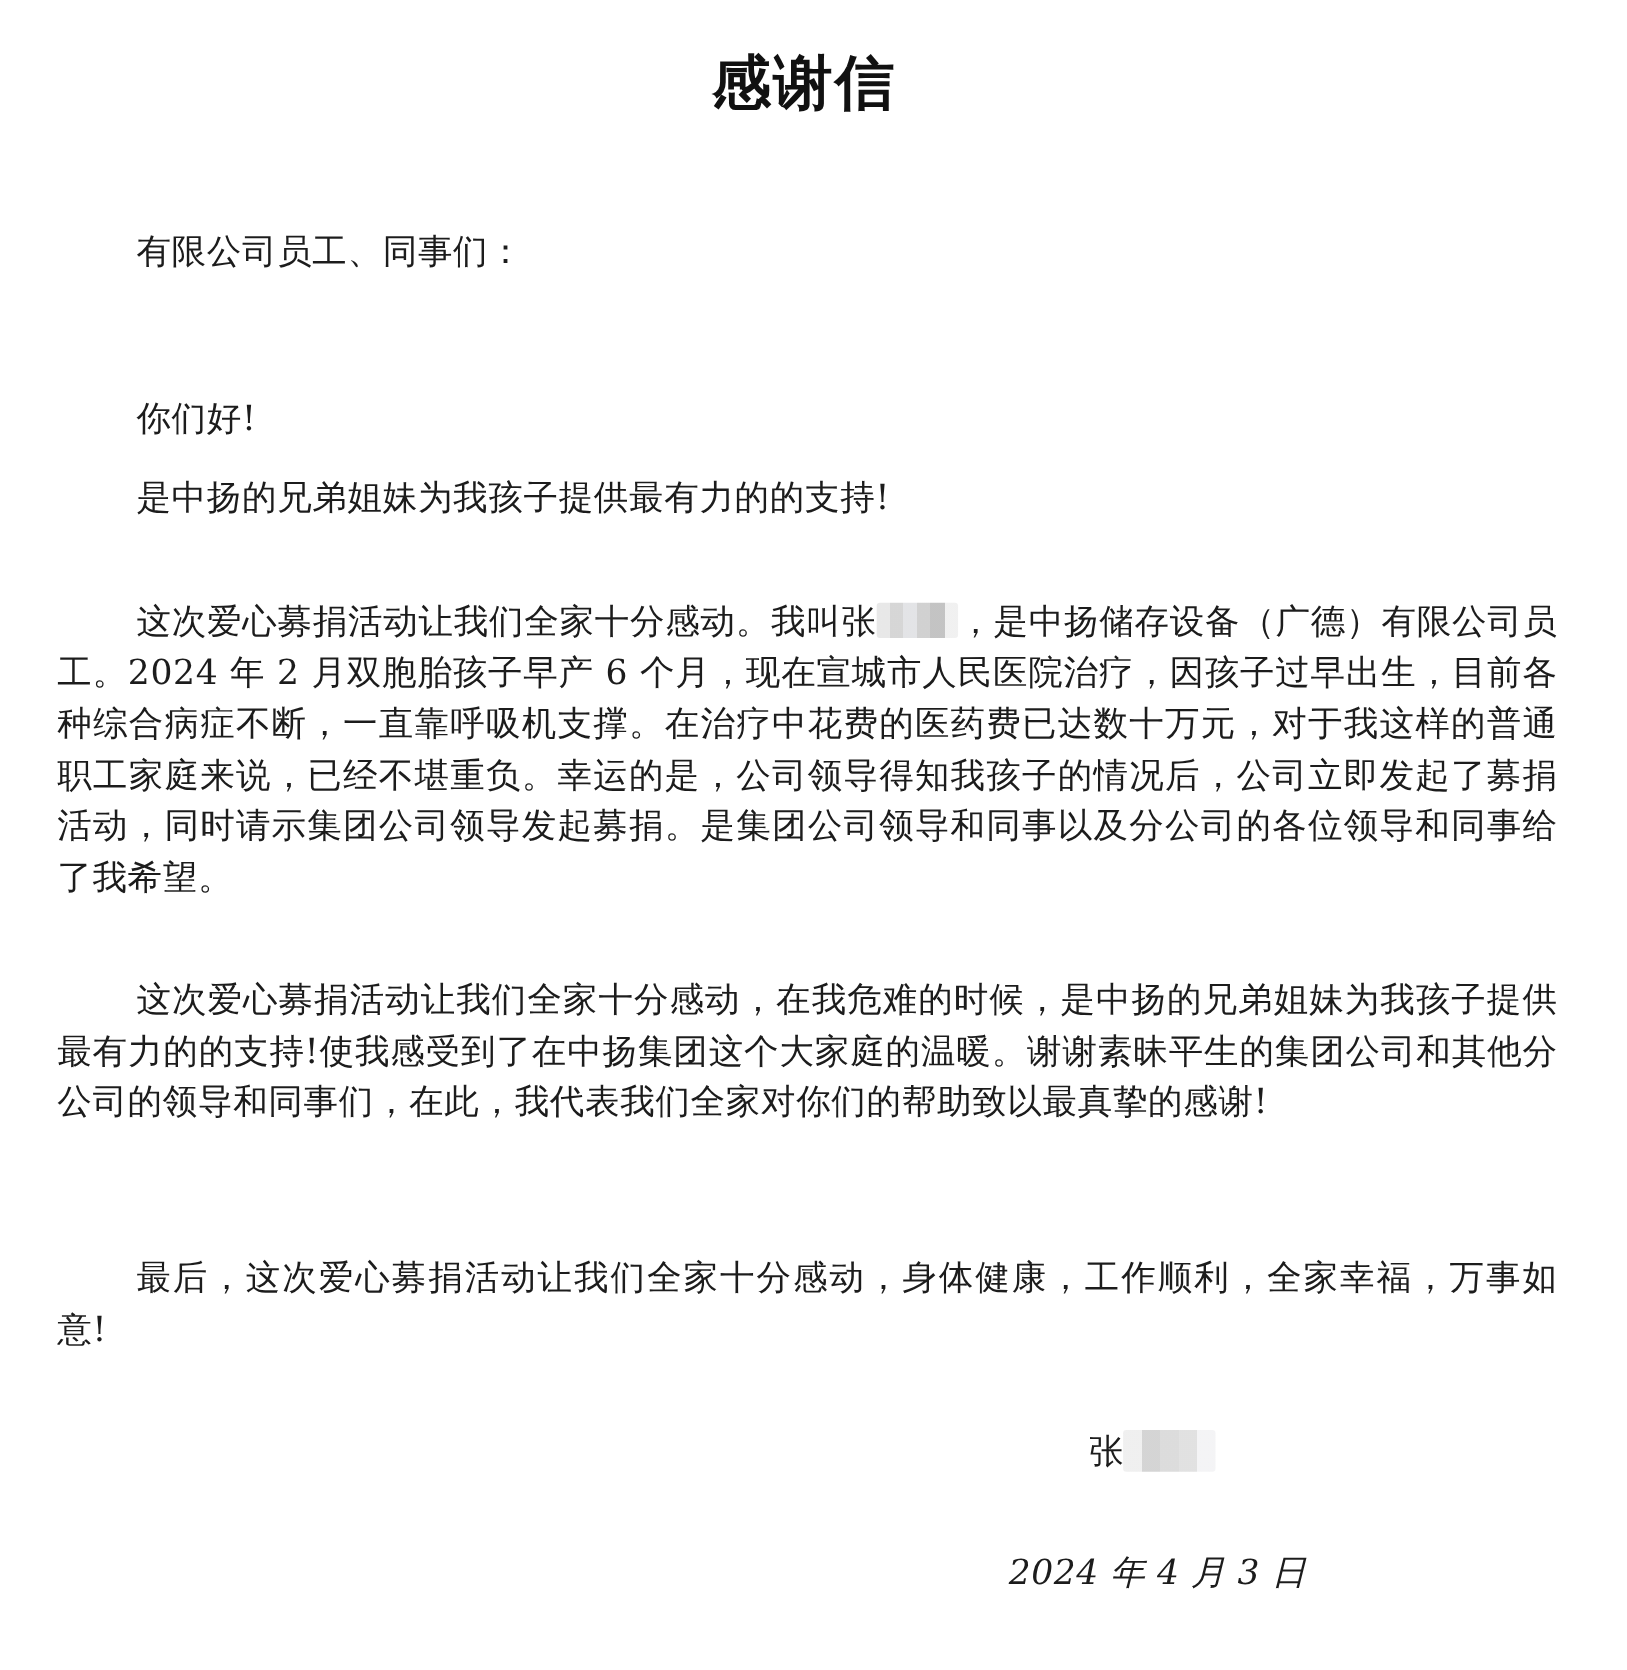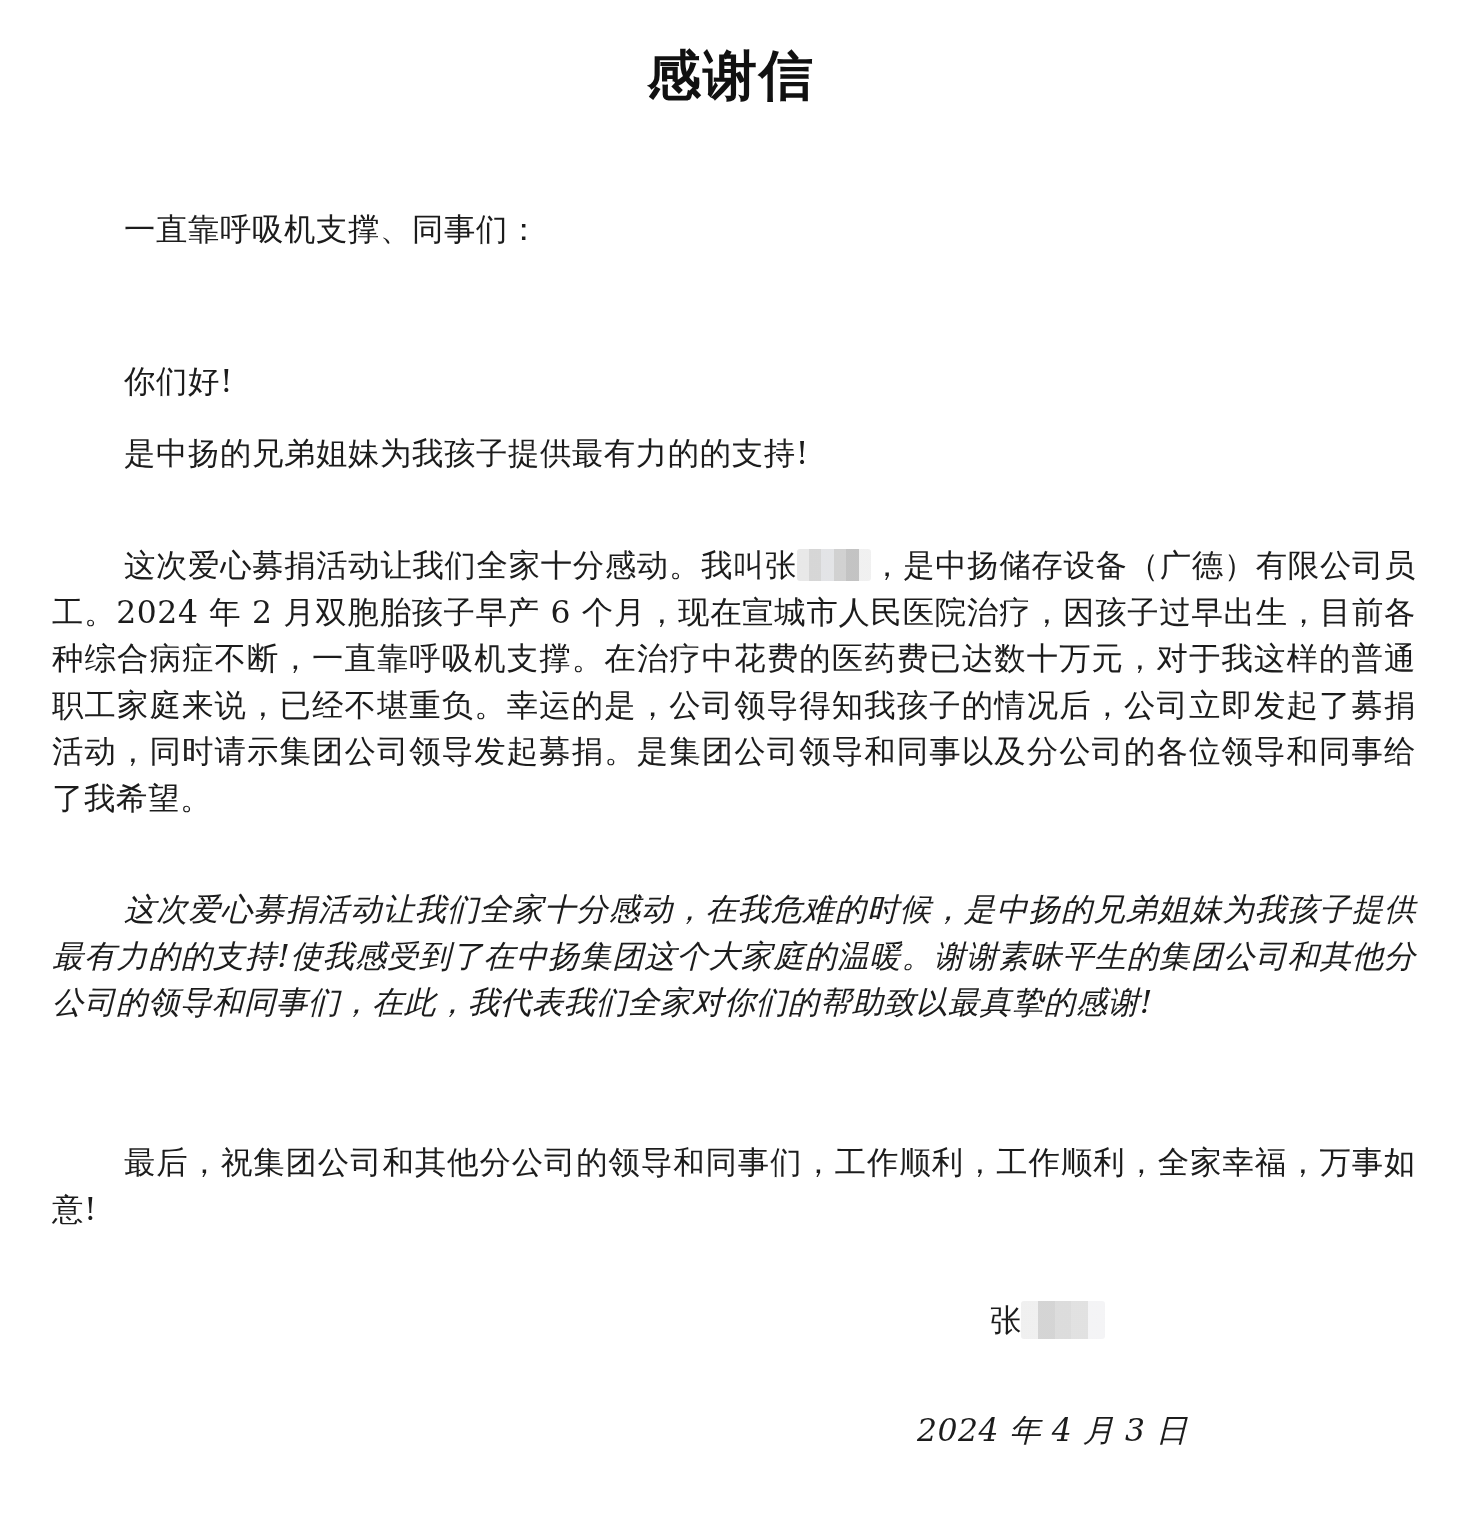--- a/index.html
+++ b/index.html
@@ -82,29 +82,29 @@
       font-style: italic;
     }
   </style>
 </head>
 <body>
 
 <div class="page">
 
   <div class="title">感谢信</div>
 
-  <div class="para indent" style="top:206px;">一直靠呼吸机支撑、同事们：</div>
+  <div class="para indent" style="top:206px;">有限公司员工、同事们：</div>
 
   <div class="para indent" style="top:318px;margin-top:40px;">你们好!</div>
 
   <div class="para indent" style="top:430px;">是中扬的兄弟姐妹为我孩子提供最有力的的支持!</div>
 
   <div class="para indent" style="top:542px;"><span>这次爱心募捐活动让我们全家十分感动。我叫张</span><span class="blur"></span><span>，是中扬储存设备（广德）有限公司员工。2024 年 2 月双胞胎孩子早产 6 个月，现在宣城市人民医院治疗，因孩子过早出生，目前各种综合病症不断，一直靠呼吸机支撑。在治疗中花费的医药费已达数十万元，对于我这样的普通职工家庭来说，已经不堪重负。幸运的是，公司领导得知我孩子的情况后，公司立即发起了募捐活动，同时请示集团公司领导发起募捐。是集团公司领导和同事以及分公司的各位领导和同事给了我希望。</span></div>
 
-  <div class="para indent" style="top:886px;font-style:italic;">这次爱心募捐活动让我们全家十分感动，在我危难的时候，是中扬的兄弟姐妹为我孩子提供最有力的的支持!使我感受到了在中扬集团这个大家庭的温暖。谢谢素昧平生的集团公司和其他分公司的领导和同事们，在此，我代表我们全家对你们的帮助致以最真挚的感谢!</div>
+  <div class="para indent" style="top:886px;">这次爱心募捐活动让我们全家十分感动，在我危难的时候，是中扬的兄弟姐妹为我孩子提供最有力的的支持!使我感受到了在中扬集团这个大家庭的温暖。谢谢素昧平生的集团公司和其他分公司的领导和同事们，在此，我代表我们全家对你们的帮助致以最真挚的感谢!</div>
 
-  <div class="para indent" style="top:1139px;">最后，祝集团公司和其他分公司的领导和同事们，工作顺利，工作顺利，全家幸福，万事如意!</div>
+  <div class="para indent" style="top:1139px;">最后，这次爱心募捐活动让我们全家十分感动，身体健康，工作顺利，全家幸福，万事如意!</div>
 
   <div class="sig-name"><span>张</span><span class="blur"></span></div>
 
   <div class="sig-date">2024 年 4 月 3 日</div>
 
 </div>
 
 </body></html>

